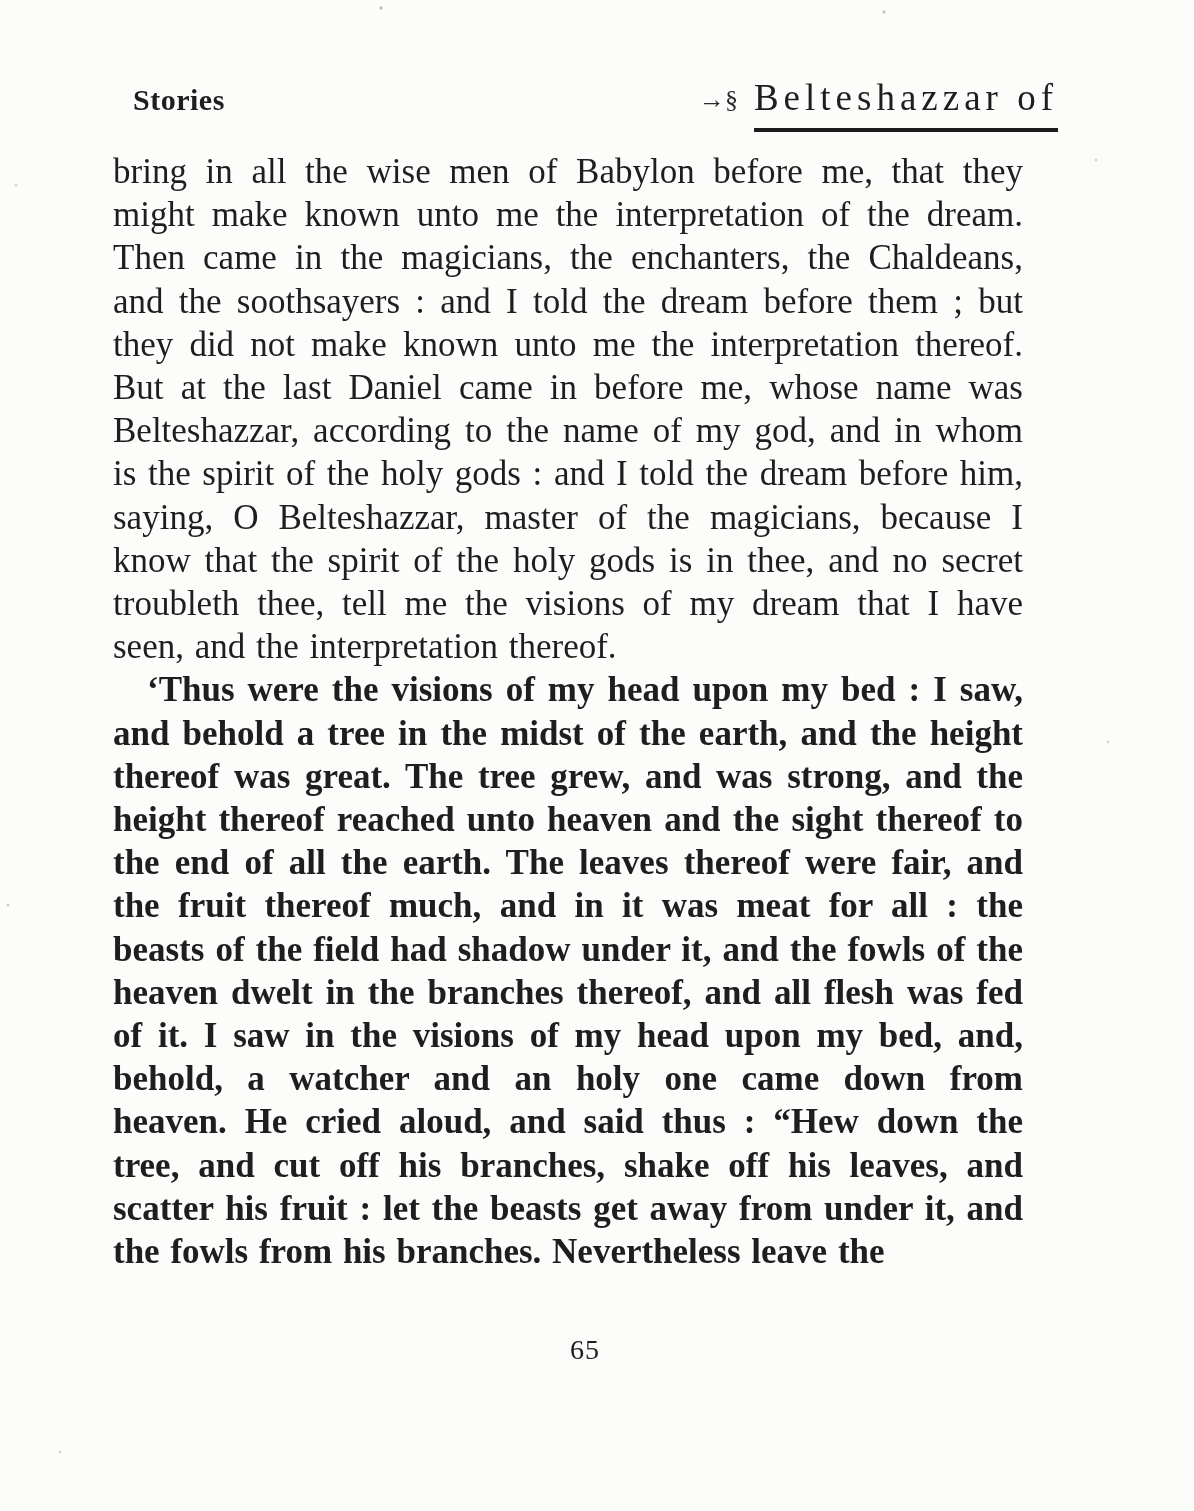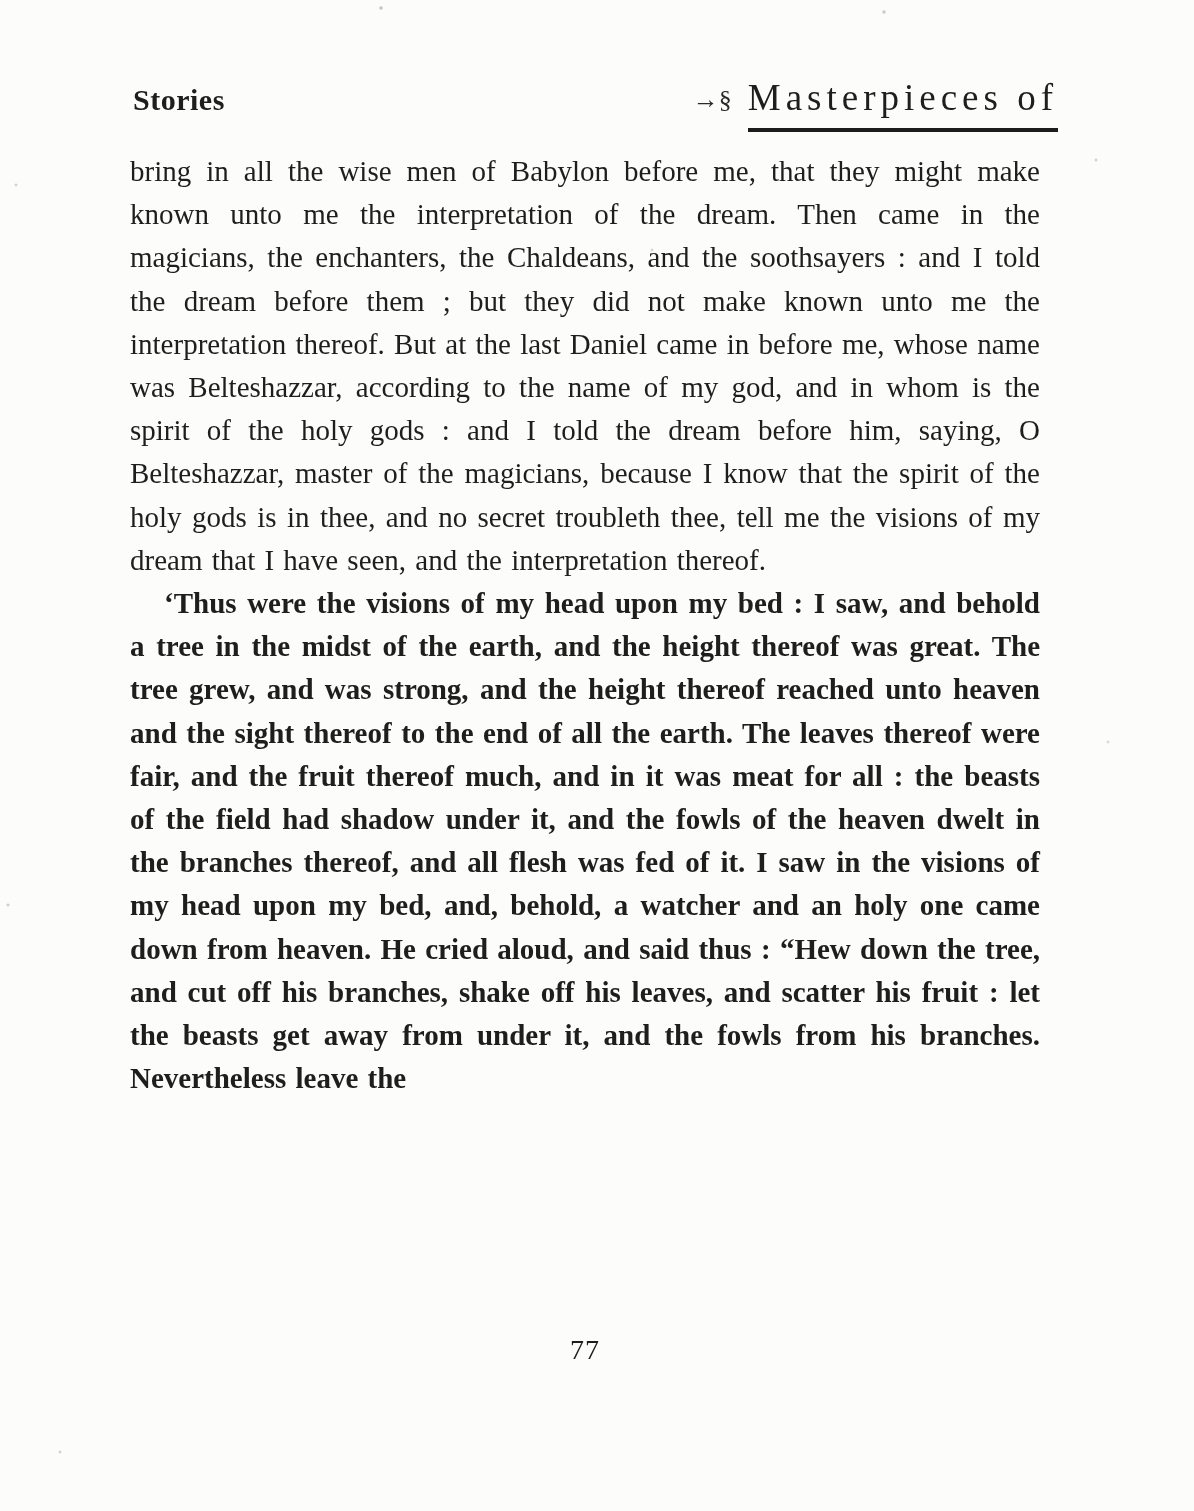--- a/index.html
+++ b/index.html
@@ -63,23 +63,23 @@
   .head-right-text {
     font-size: 37px;
     letter-spacing: 5px;
     padding-bottom: 9px;
     border-bottom: 4px solid #1c1c1c;
   }
 
   .text-block {
     position: absolute;
     top: 150px;
-    left: 130px;
+    left: 113px;
     width: 910px;
-    font-size: 29px;
+    font-size: 35px;
     line-height: 43.2px;
     text-align: justify;
     word-spacing: 2px;
   }
   .text-block p {
     margin: 0;
   }
   .text-block p.indented {
     text-indent: 34px;
     font-weight: bold;
@@ -97,26 +97,26 @@
 </style>
 </head>
 <body>
 
 <div class="page">
 
   <div class="running-head">
     <span class="head-left">Stories</span>
     <span class="head-right-group">
       <span class="fleuron">→§</span>
-      <span class="head-right-text">Masterpieces of</span>
+      <span class="head-right-text">Belteshazzar of</span>
     </span>
   </div>
 
   <div class="text-block">
     <p>bring in all the wise men of Babylon before me, that they might make known unto me the interpretation of the dream. Then came in the magicians, the enchanters, the Chaldeans, and the soothsayers : and I told the dream before them ; but they did not make known unto me the interpretation thereof. But at the last Daniel came in before me, whose name was Belteshazzar, according to the name of my god, and in whom is the spirit of the holy gods : and I told the dream before him, saying, O Belteshazzar, master of the magicians, because I know that the spirit of the holy gods is in thee, and no secret troubleth thee, tell me the visions of my dream that I have seen, and the interpretation thereof.</p>
     <p class="indented">‘Thus were the visions of my head upon my bed : I saw, and behold a tree in the midst of the earth, and the height thereof was great. The tree grew, and was strong, and the height thereof reached unto heaven and the sight thereof to the end of all the earth. The leaves thereof were fair, and the fruit thereof much, and in it was meat for all : the beasts of the field had shadow under it, and the fowls of the heaven dwelt in the branches thereof, and all flesh was fed of it. I saw in the visions of my head upon my bed, and, behold, a watcher and an holy one came down from heaven. He cried aloud, and said thus : “Hew down the tree, and cut off his branches, shake off his leaves, and scatter his fruit : let the beasts get away from under it, and the fowls from his branches. Nevertheless leave the</p>
   </div>
 
   <div class="folio">
-    <span>77</span>
+    <span>65</span>
   </div>
 
 </div>
 
 </body></html>

